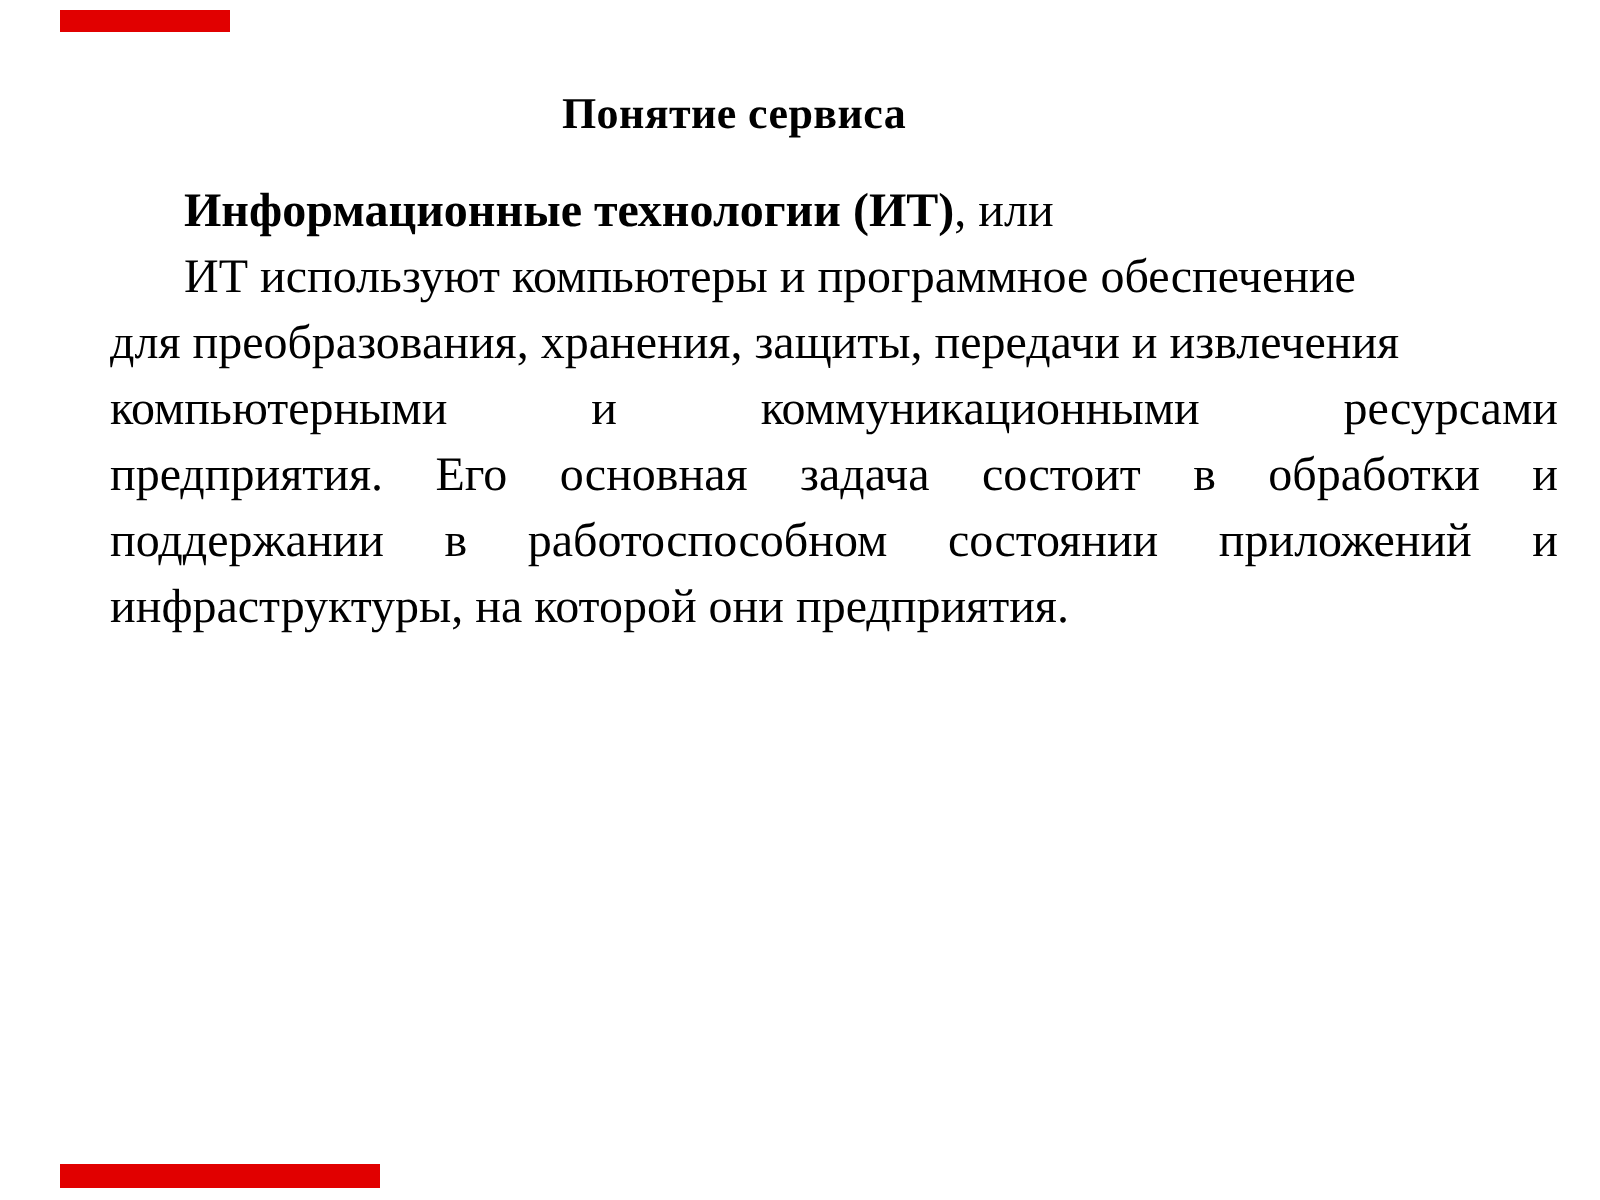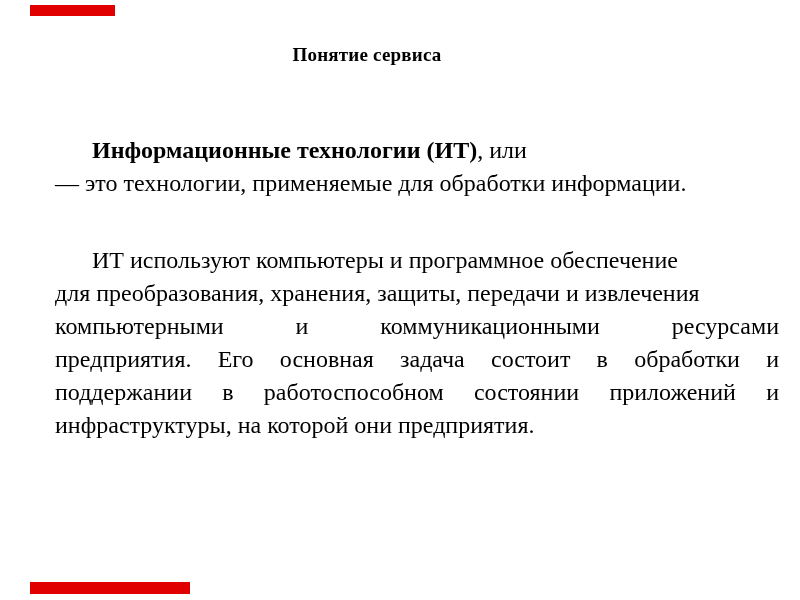--- a/index.html
+++ b/index.html
@@ -31,21 +31,21 @@
     top: 582px;
     width: 160px;
     height: 12px;
   }
   .slide-title {
     position: absolute;
     top: 44px;
     left: 0;
     width: 734px;
     text-align: center;
-    font-size: 19px;
+    font-size: 22px;
     font-weight: bold;
     letter-spacing: 0.2px;
   }
   .slide-body {
     position: absolute;
     left: 55px;
     top: 90px;
     width: 724px;
     font-size: 24px;
     line-height: 33px;
@@ -53,38 +53,36 @@
   .line {
     white-space: nowrap;
   }
   .line.just {
     white-space: normal;
     text-align: justify;
     text-align-last: justify;
   }
   .line.indent {
     text-indent: 37px;
-    margin-top: 44px;
   }
   .seg-bold {
     font-weight: bold;
   }
 </style>
 </head>
 <body>
 
 <div class="slide">
 
   <div class="accent-bar top" style="background: rgb(225, 0, 0);"></div>
 
   <div class="slide-title">Понятие сервиса</div>
 
   <div class="slide-body">
     <div class="line indent"><span class="seg-bold">Информационные технологии (ИТ)</span><span>, или</span></div>
-    <div class="line"><span>— это технологии, применяемые для обработки информации.</span></div>
     <div class="line indent"><span>ИТ используют компьютеры и программное обеспечение</span></div>
     <div class="line"><span>для преобразования, хранения, защиты, передачи и извлечения</span></div>
     <div class="line just"><span>компьютерными и коммуникационными ресурсами</span></div>
     <div class="line just"><span>предприятия. Его основная задача состоит в обработки и</span></div>
     <div class="line just"><span>поддержании в работоспособном состоянии приложений и</span></div>
     <div class="line"><span>инфраструктуры, на которой они предприятия.</span></div>
   </div>
 
   <div class="accent-bar bottom" style="background: rgb(225, 0, 0);"></div>
 

